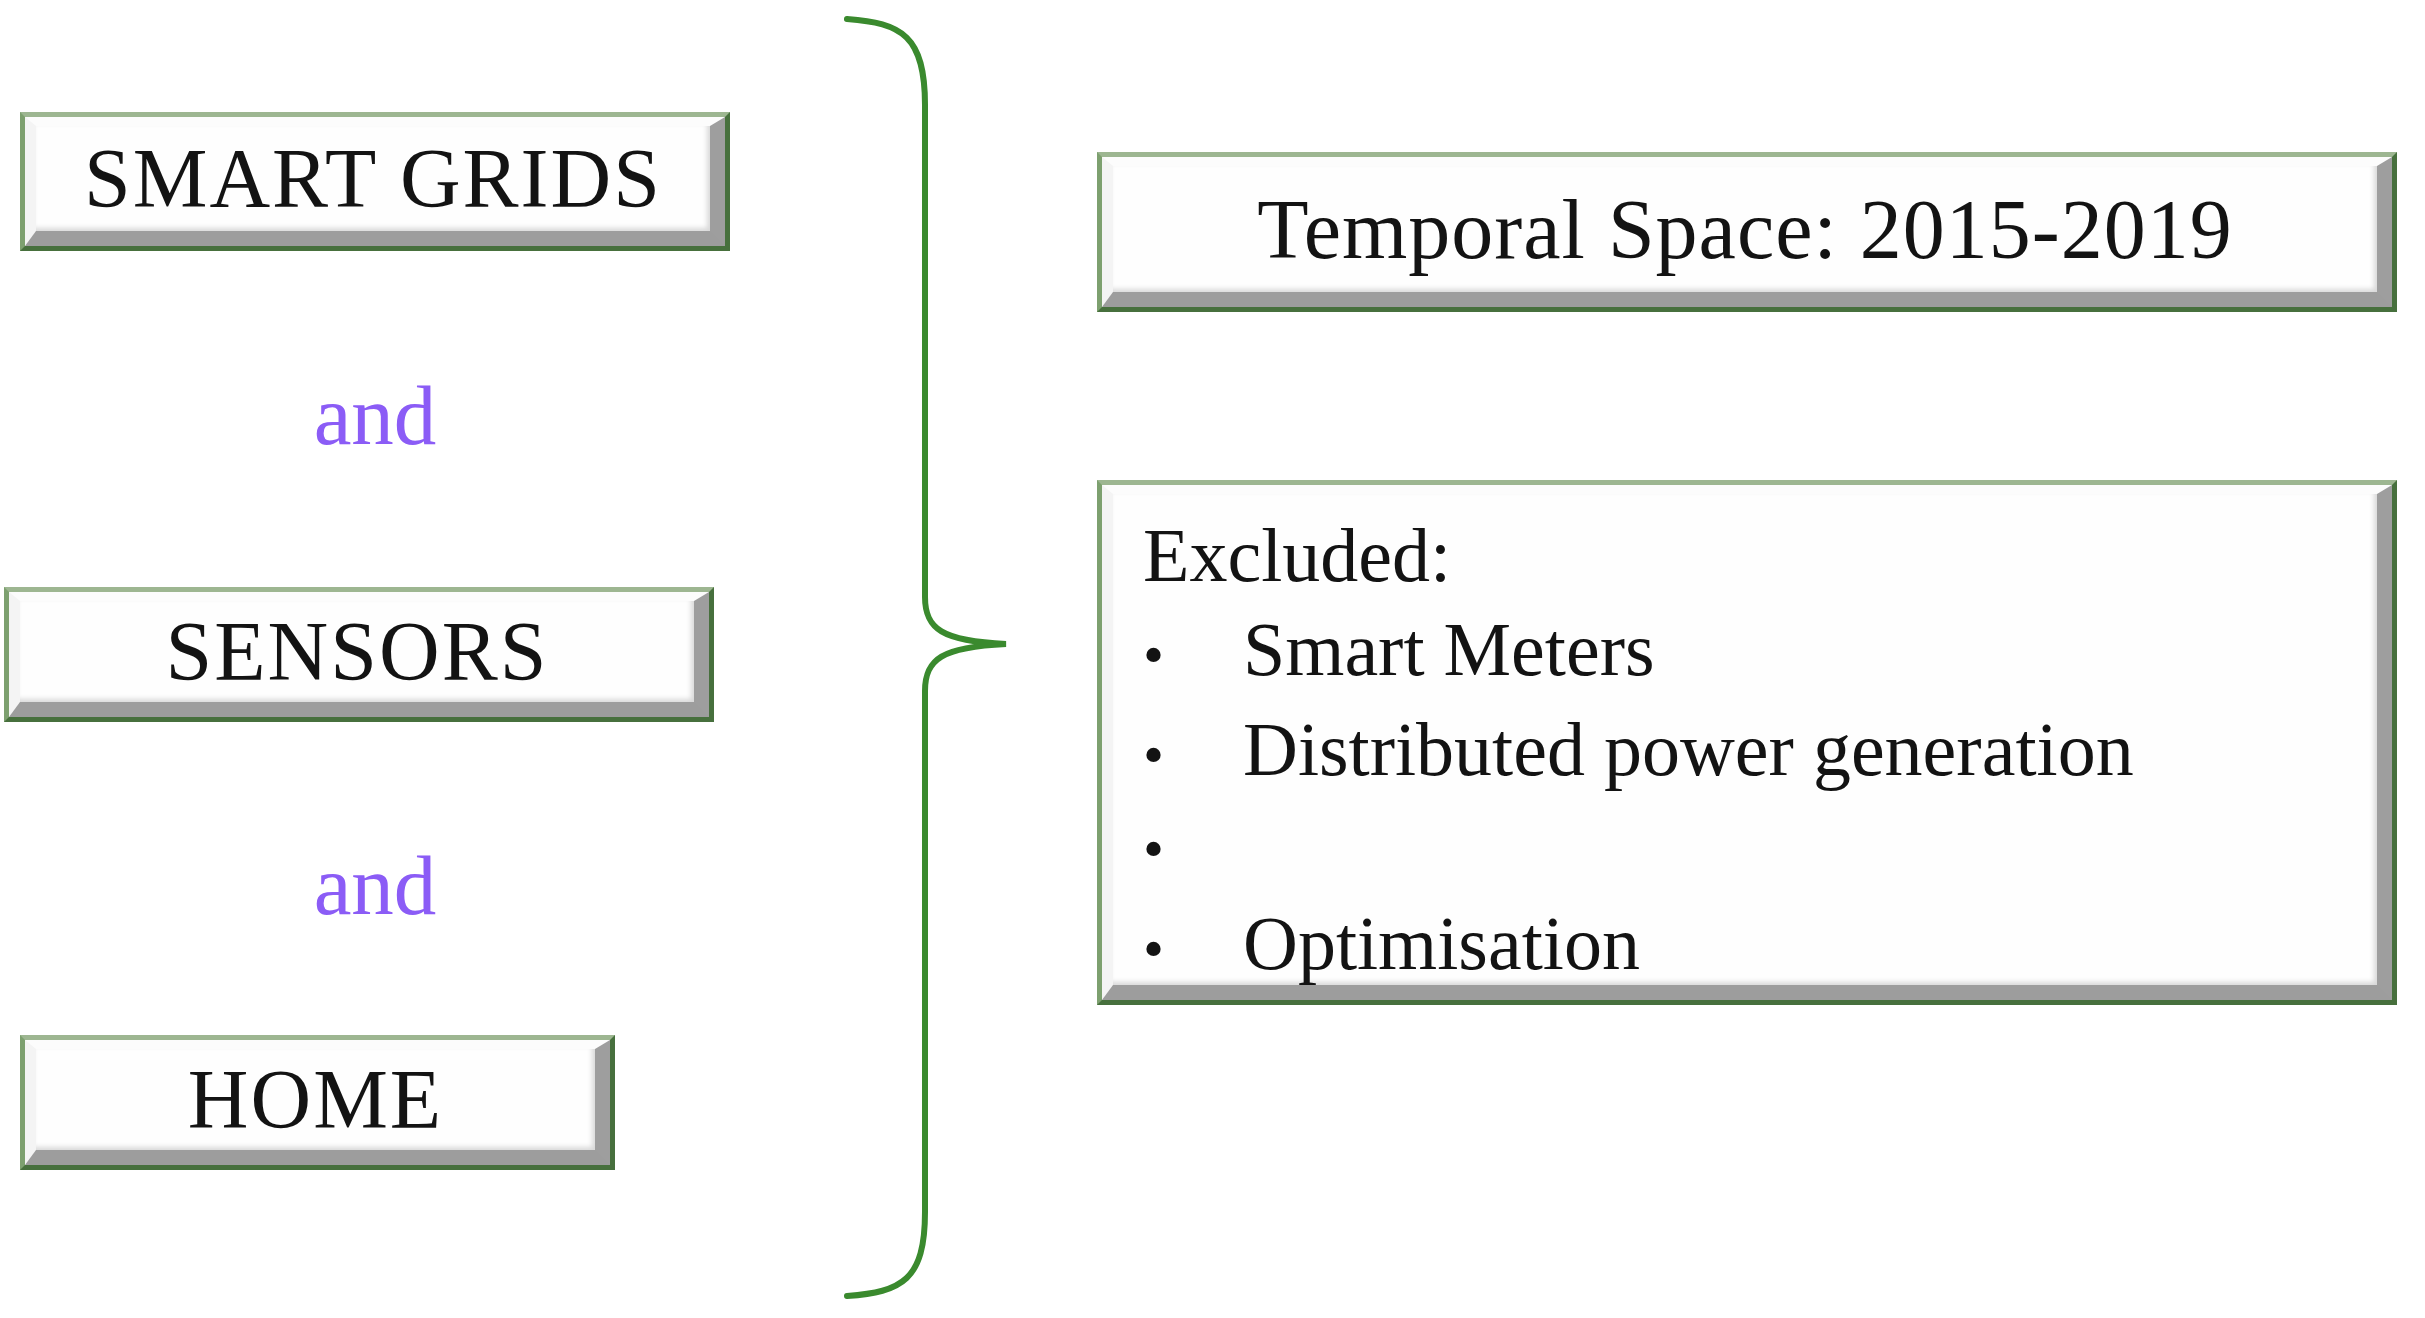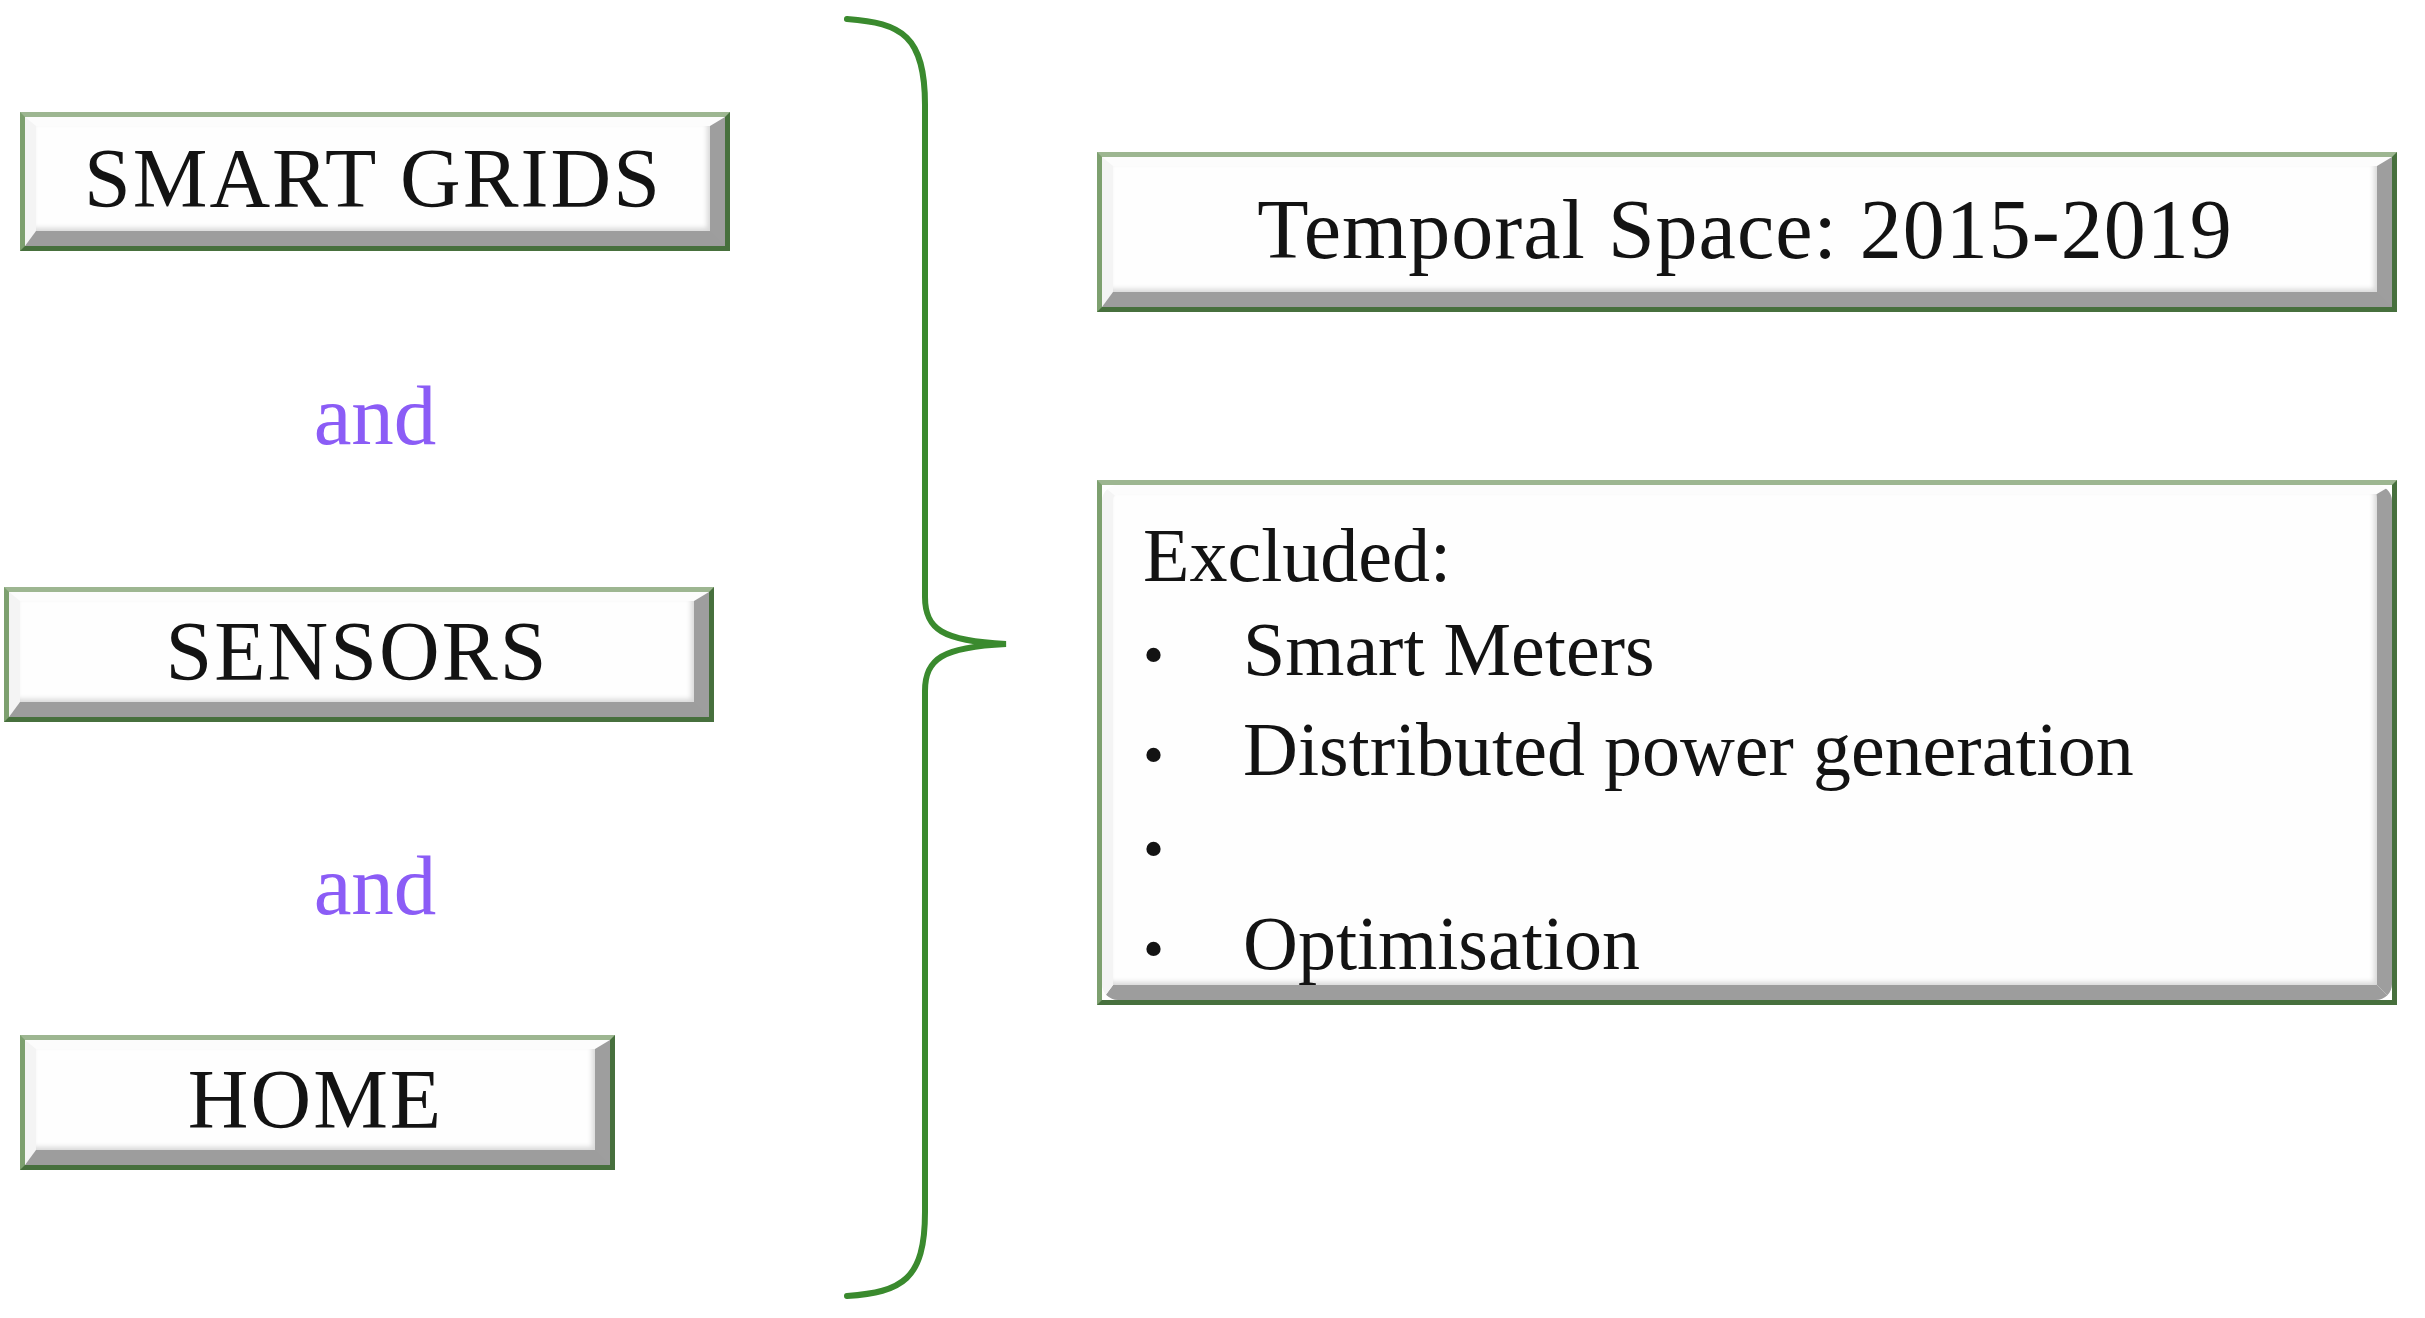--- a/index.html
+++ b/index.html
@@ -60,21 +60,20 @@
   .and-1 { top: 370px; }
   .and-2 { top: 840px; }
 
   
   .excluded-inner {
     align-items: flex-start;
     justify-content: flex-start;
     flex-direction: column;
     padding: 14px 26px 0 30px;
     box-sizing: border-box;
-    border-radius: 16px;
   }
   .excluded-heading {
     font-size: 76px;
     line-height: 94px;
     white-space: nowrap;
   }
   .bullet-row {
     display: flex;
     align-items: baseline;
     font-size: 76px;

